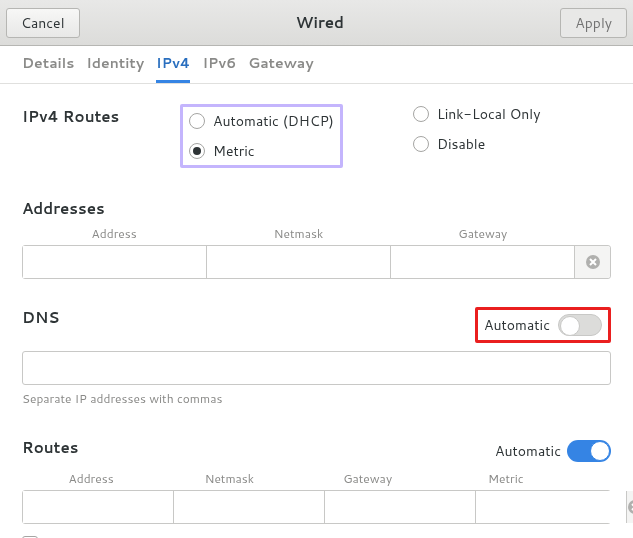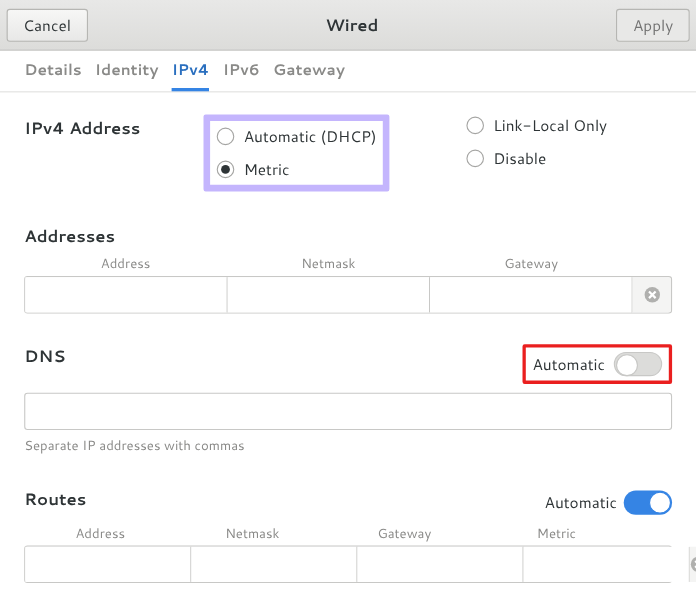--- a/index.html
+++ b/index.html
@@ -17,21 +17,21 @@
 
 .scrollarea { padding: 20px 22px; }
 
 .section-heading { font-weight: bold; font-size: 15px; margin-bottom: 6px; }
 
 .method-row { display: flex; align-items: flex-start; gap: 58px; margin-bottom: 30px; }
 .method-label { font-weight: bold; font-size: 15px; padding-top: 2px; min-width: 100px; }
 .method-cols { display: flex; gap: 70px; }
 .method-col { display: flex; flex-direction: column; gap: 10px; }
 
-.redbox { border: 6px solid #c4b5fd; padding: 4px 6px; border-radius: 2px; }
+.redbox { border: 3px solid #c4b5fd; padding: 4px 6px; border-radius: 2px; }
 
 .radio { display: flex; align-items: center; gap: 8px; cursor: pointer; }
 .radio-dot { width: 16px; height: 16px; border: 1px solid #a5a5a3; border-radius: 50%; display: inline-flex; align-items: center; justify-content: center; background: #fff; }
 .radio-dot.on::after { content:""; width:8px; height:8px; border-radius:50%; background:#2e3436; }
 
 .addr-block { margin-bottom: 28px; }
 .addr-head { display: flex; font-size: 12px; color: #8a8a88; margin-bottom: 3px; }
 .addr-head .col, .routes-head .col { flex:1; text-align:center; }
 .addr-head .col:first-child { flex:1; }
 .addr-head.three .col{ flex:1; }
@@ -80,21 +80,21 @@
   <div class="tab">Details</div>
   <div class="tab">Identity</div>
   <div class="tab active">IPv4</div>
   <div class="tab">IPv6</div>
   <div class="tab">Gateway</div>
 </div>
 
 <div class="scrollarea">
 
   <div class="method-row">
-    <div class="method-label">IPv4 Address</div>
+    <div class="method-label">IPv4 Routes</div>
     <div class="method-cols">
       <div class="method-col redbox">
         <div class="radio">
           <span class="radio-dot"></span>
           <span>Automatic (DHCP)</span>
         </div>
         <div class="radio">
           <span class="radio-dot on"></span>
           <span>Metric</span>
         </div>

